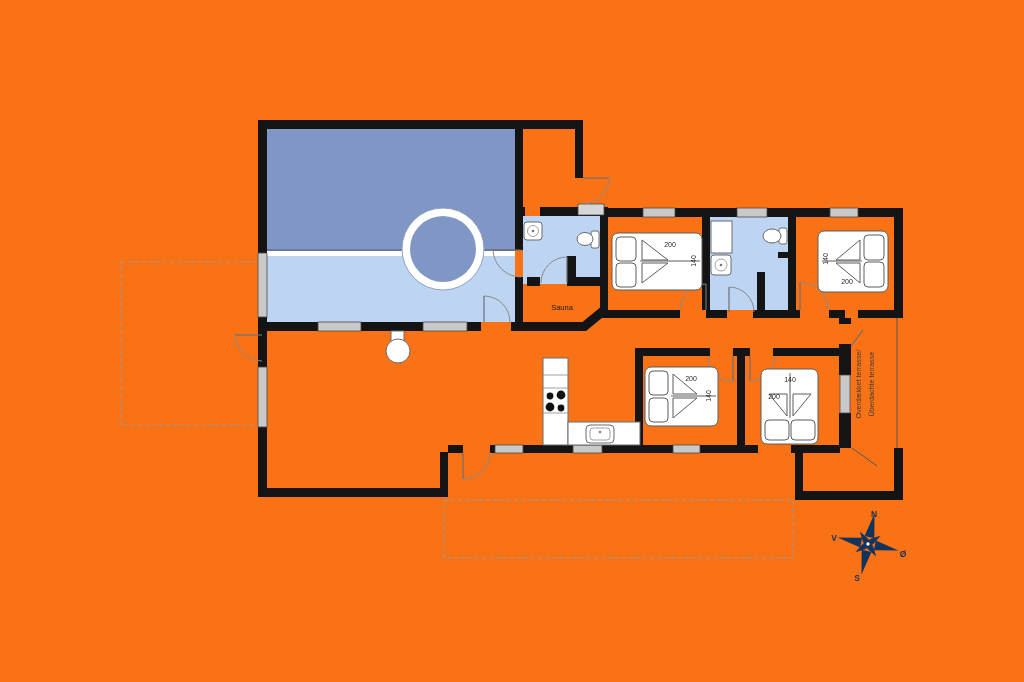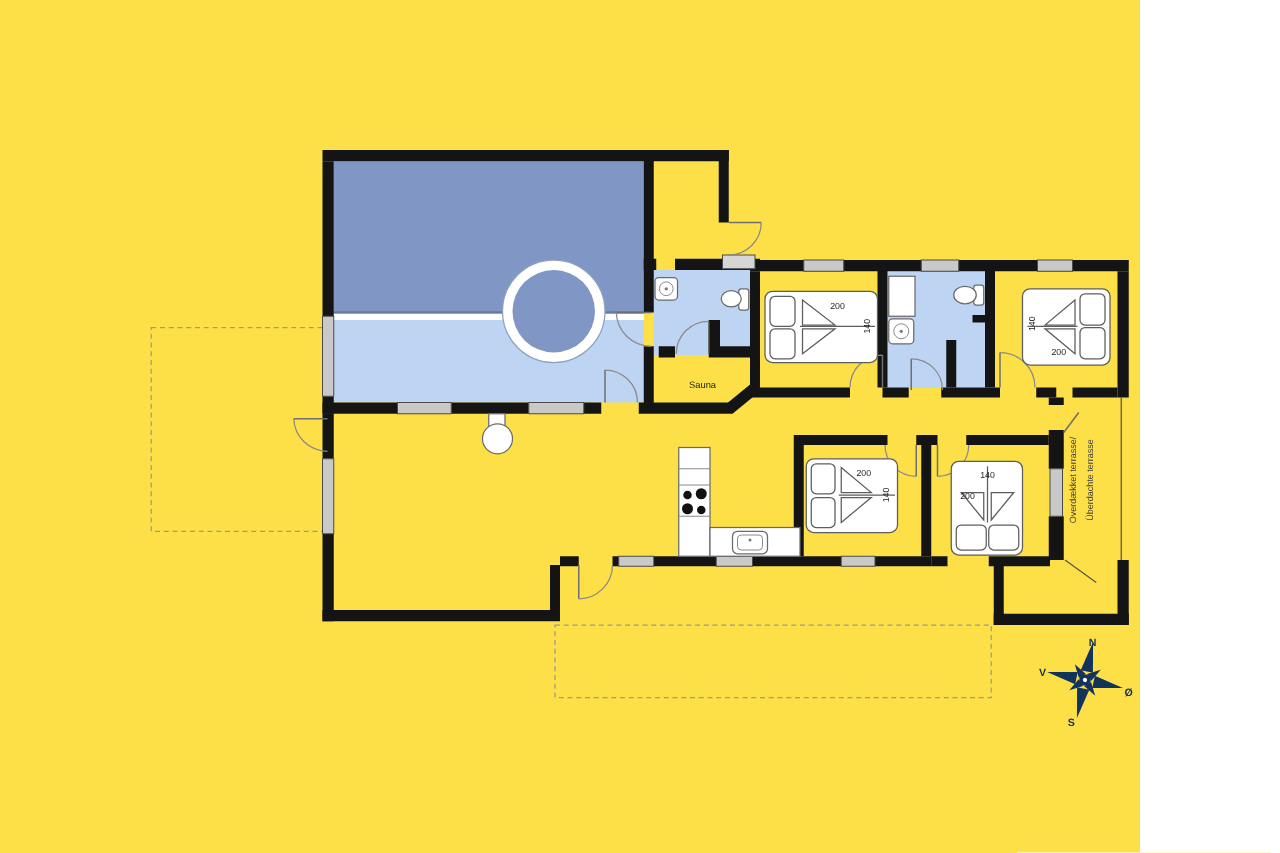--- a/index.html
+++ b/index.html
@@ -1,16 +1,16 @@
 <!DOCTYPE html>
 <html style="--wall: #141414; --pool: #8097c5; --wetfloor: #bdd4f2; --windowfill: #c9c9c9; --compass: #12335c;"><head>
 <meta charset="utf-8">
 <style>
   html,body{margin:0;padding:0;background:#fff;}
-  .stage{position:relative;width:912px;height:682px;background:#fde047;overflow:hidden;
+  .stage{position:relative;width:1024px;height:682px;background:#f97316;overflow:hidden;
          font-family:"Liberation Sans",sans-serif;}
   svg{display:block;}
   .wall{fill:var(--wall,#141414);stroke:none;}
   .win{fill:var(--windowfill,#c9c9c9);stroke:#4a4a4a;stroke-width:0.8;}
   .thresh{fill:#d6d6d6;stroke:#4a4a4a;stroke-width:0.8;}
   .pool{fill:var(--pool,#8097c5);}
   .wet{fill:var(--wetfloor,#bdd4f2);}
   .door{fill:none;stroke:#8a8a8a;stroke-width:1;}
   .leaf{stroke:#6f6f6f;stroke-width:1.2;fill:none;}
   .fix{fill:#fff;stroke:#6a6a6a;stroke-width:1;}

